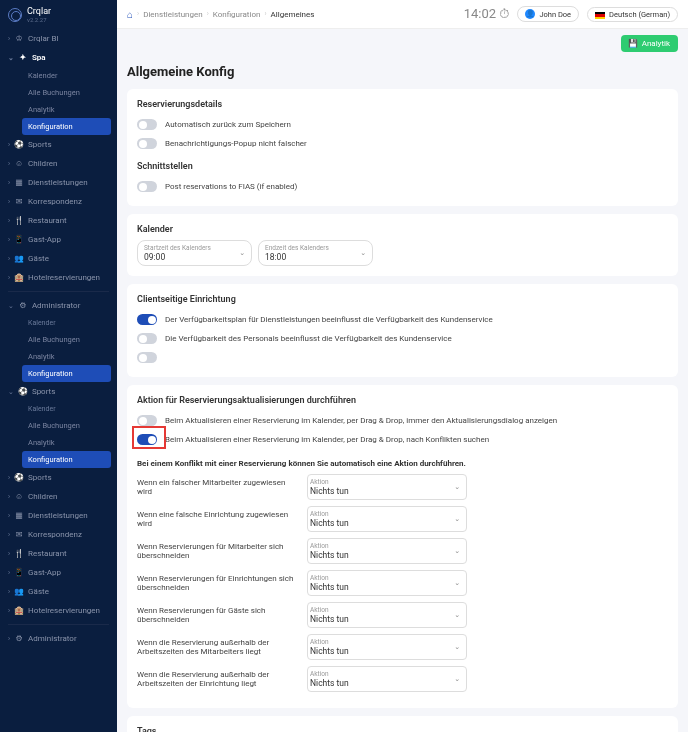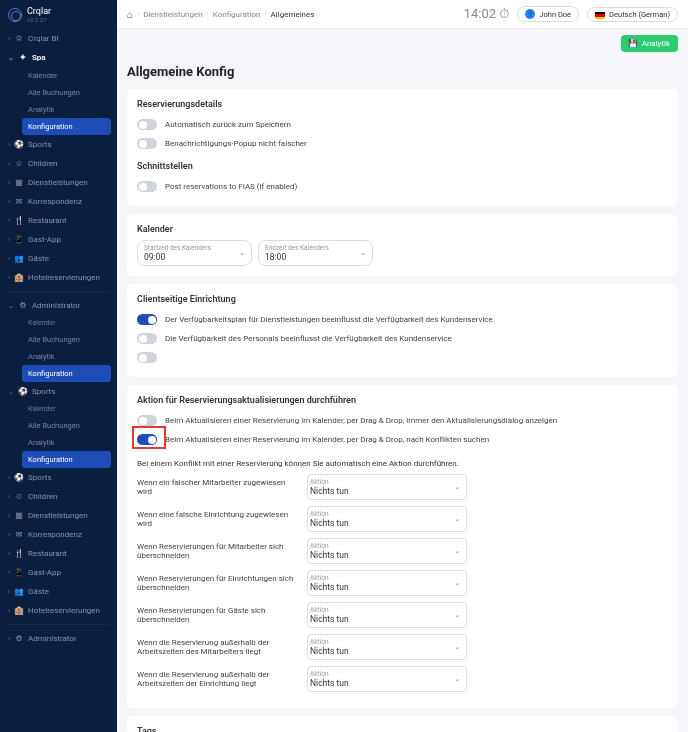--- a/index.html
+++ b/index.html
@@ -49,21 +49,21 @@
 .toggle::after{content:"";position:absolute;width:8px;height:8px;background:#fff;border-radius:50%;top:1.5px}
 .toggle.off::after{left:1.5px}
 .toggle.on::after{right:1.5px}
 .hl{position:relative}
 .hl::before{content:"";position:absolute;left:-5px;top:-4px;width:30px;height:19px;border:2px solid #e53935;z-index:1}
 .field-row{display:flex;gap:6px;margin-top:4px}
 .field{border:1px solid #ddd;border-radius:8px;padding:3px 6px;position:relative;min-width:115px}
 .field-lbl{font-size:6.5px;color:#999;display:block}
 .field-val{font-size:8.5px;color:#333}
 .field-chev{position:absolute;right:6px;top:50%;transform:translateY(-50%);font-size:7px;color:#888}
-.bold-note{font-size:8px;font-weight:400;margin:10px 0 6px 0}
+.bold-note{font-size:8px;font-weight:700;margin:10px 0 6px 0}
 .action-row{display:flex;align-items:center;gap:10px;margin-bottom:6px}
 .action-lbl{font-size:8px;color:#444;width:160px}
 .action-sel{flex:1;max-width:160px;border:1px solid #ddd;border-radius:4px;padding:3px 2px;position:relative}
 </style>
 </head>
 <body>
 
 <div class="sidebar">
   <div class="logo">
     <div class="logo-icon"></div>

